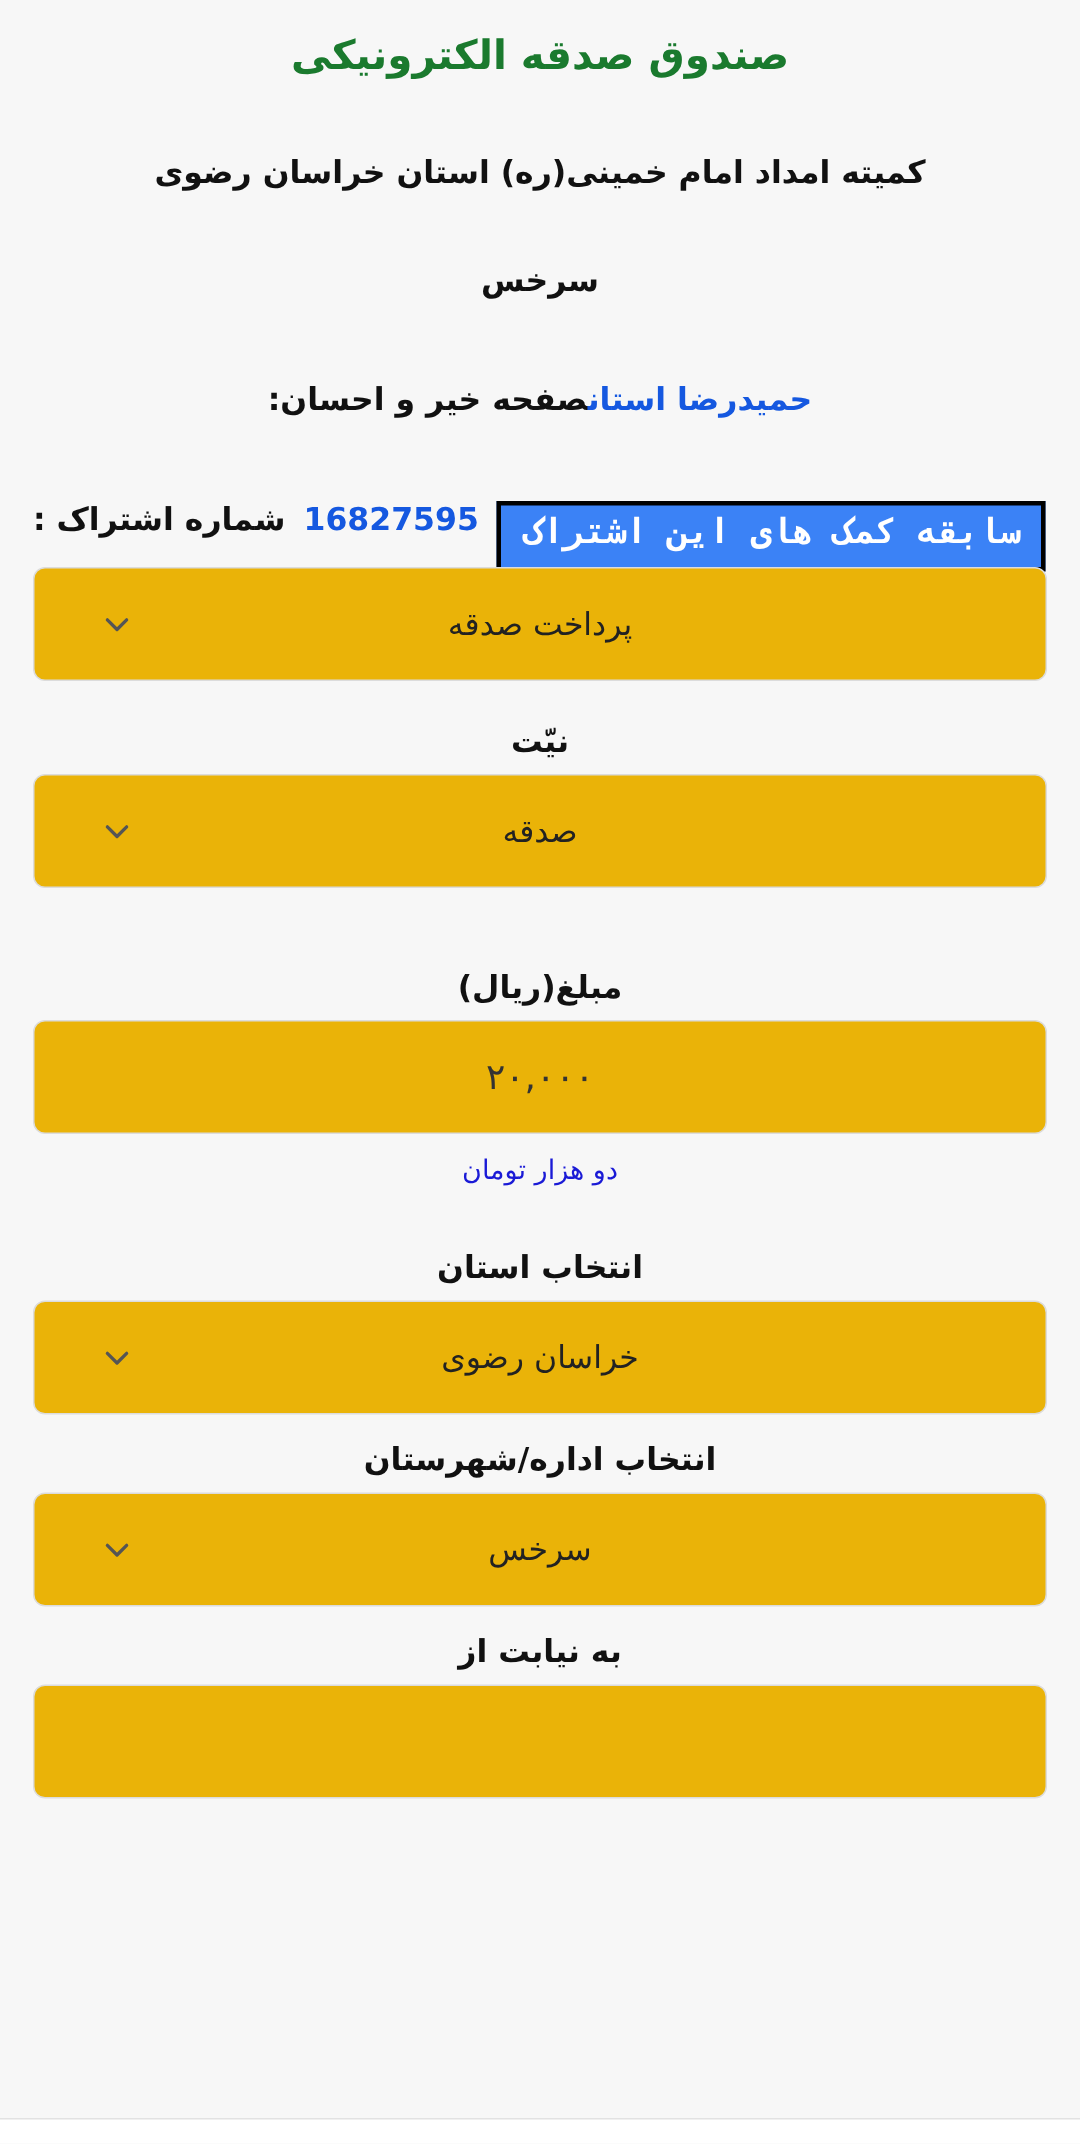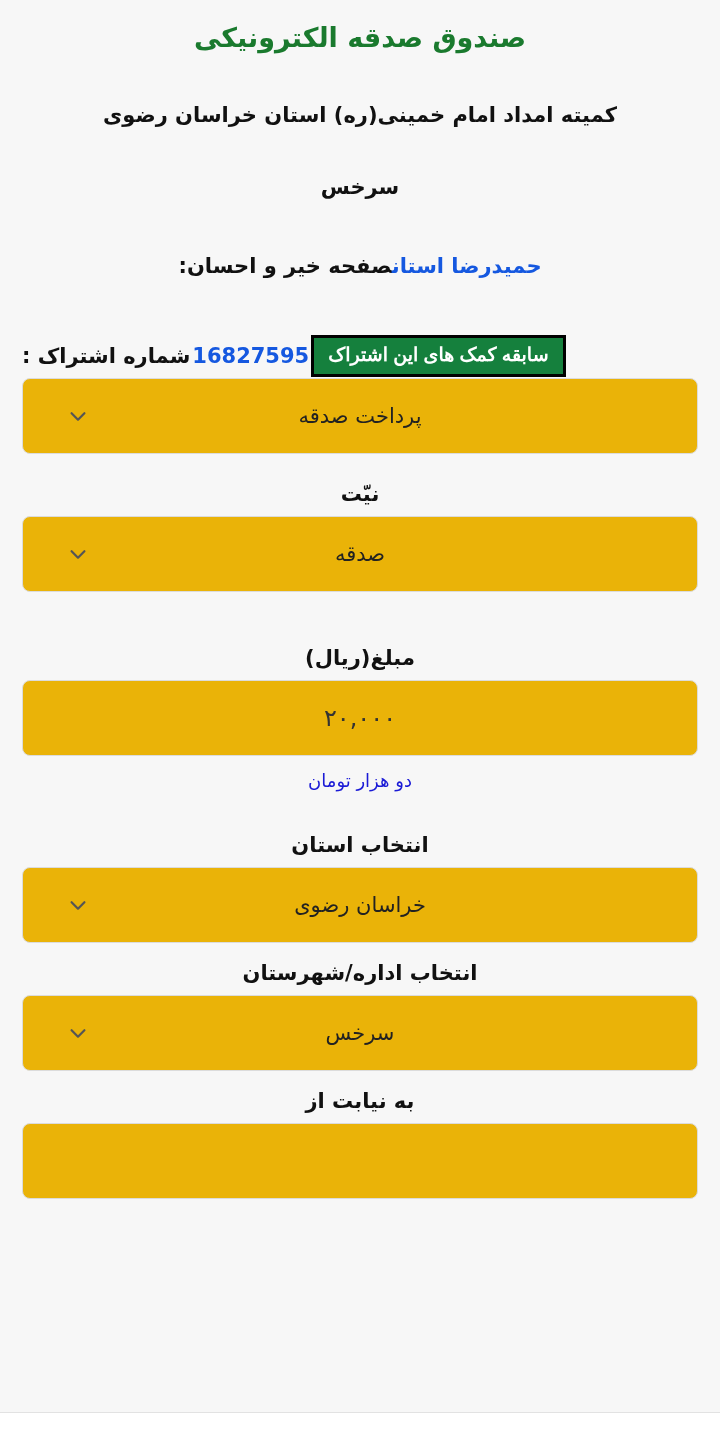--- a/index.html
+++ b/index.html
@@ -51,48 +51,49 @@
     margin-top: 55px;
     color: #111111;
   }
   .charity-line .name {
     color: #1558e0;
   }
   .sub-row {
     margin-top: 56px;
     display: flex;
     flex-direction: row-reverse;
-    align-items: center;
+    align-items: flex-start;
     justify-content: flex-start;
-    gap: 2px;
+    gap: 12px;
     height: 44px;
   }
   .sub-label {
     font-size: 21px;
     font-weight: bold;
     color: #111;
     white-space: nowrap;
   }
   .sub-number {
     font-size: 21px;
     font-weight: bold;
     color: #1558e0;
     white-space: nowrap;
   }
   .history-btn {
-    background: #15803d;
+    background: #3b82f6;
     color: #ffffff;
     border: 3px solid #000000;
-    font-size: 19px;
+    font-size: 23px;
     font-weight: bold;
     padding: 7px 14px 9px 14px;
     line-height: 1.1;
     white-space: nowrap;
     cursor: pointer;
     border-radius: 0;
+    font-family: Liberation Mono, monospace;
   }
   .field-label {
     text-align: center;
     font-size: 21px;
     font-weight: bold;
     color: #111111;
     margin-top: 28px;
     margin-bottom: 10px;
   }
   .field-label.tight {

